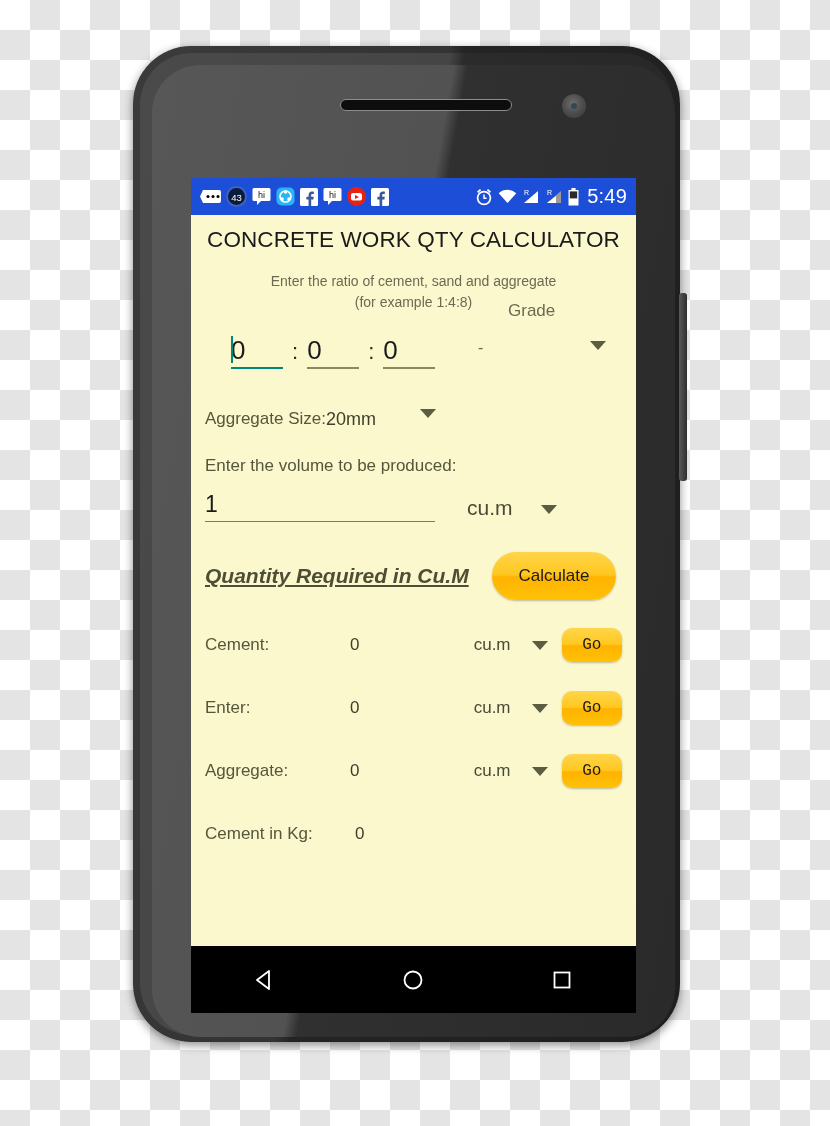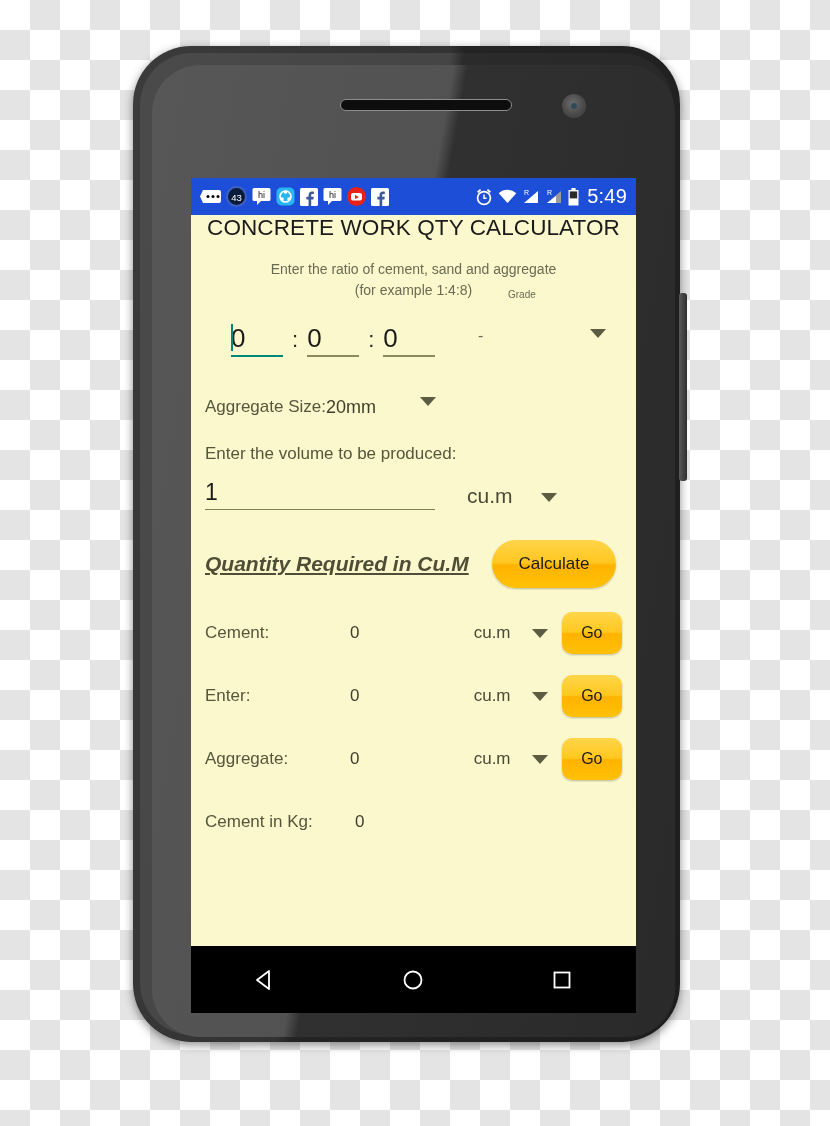--- a/index.html
+++ b/index.html
@@ -104,20 +104,21 @@
   .sb-icon { display: inline-flex; align-items: center; justify-content: center; }
   .clock-text { font-size: 20px; color: #fff; letter-spacing: .2px; margin-left: 3px; }
 
   
   #app-body { padding: 0 14px; }
 
   #app-title {
     font-size: 22.5px;
     color: #1b1b1b;
     text-align: center;
+    padding-top: 12px;
     letter-spacing: .1px;
     white-space: nowrap;
   }
   #ratio-hint {
     text-align: center;
     color: #6b6b53;
     font-size: 14px;
     line-height: 21px;
     margin-top: 18px;
   }
@@ -152,21 +153,21 @@
   }
   #ratio-left-pad { width: 26px; }
 
   #grade-block {
     position: absolute;
     right: 2px; bottom: 0;
     width: 158px; height: 46px;
   }
   #grade-label {
     position: absolute; left: 46px; top: -22px;
-    font-size: 10px; color: #6b6b53;
+    font-size: 17px; color: #6b6b53;
   }
   #grade-value {
     position: absolute; left: 16px; top: 16px;
     font-size: 16px; color: #6b6b53;
   }
   .caret {
     width: 0; height: 0;
     border-left: 8px solid transparent;
     border-right: 8px solid transparent;
     border-top: 9px solid #5c5c42;
@@ -242,26 +243,26 @@
   .result-value {
     width: 128px;
     font-size: 17px; color: #3e3e2b;
   }
   .result-unit {
     width: 60px;
     font-size: 17px; color: #4a4a36;
   }
   .result-caret { margin-right: 14px; }
   .go-button {
-    width: 62px; height: 42px;
+    width: 62px; height: 34px;
     border-radius: 10px;
     background: linear-gradient(180deg, #ffd54a 0%, #ffc820 48%, #ffb300 52%, #ffc107 100%);
     border: none;
     font-size: 16px; color: #1b1b1b;
-    font-family: Liberation Sans, sans-serif;
+    font-family: Liberation Mono, monospace;
     box-shadow: 0 1px 2px rgba(0,0,0,.25);
     cursor: pointer;
   }
   .row-spacer { width: 136px; }
 
   
   #nav-bar {
     position: absolute;
     left: 0; bottom: 0;
     width: 445px; height: 67px;

